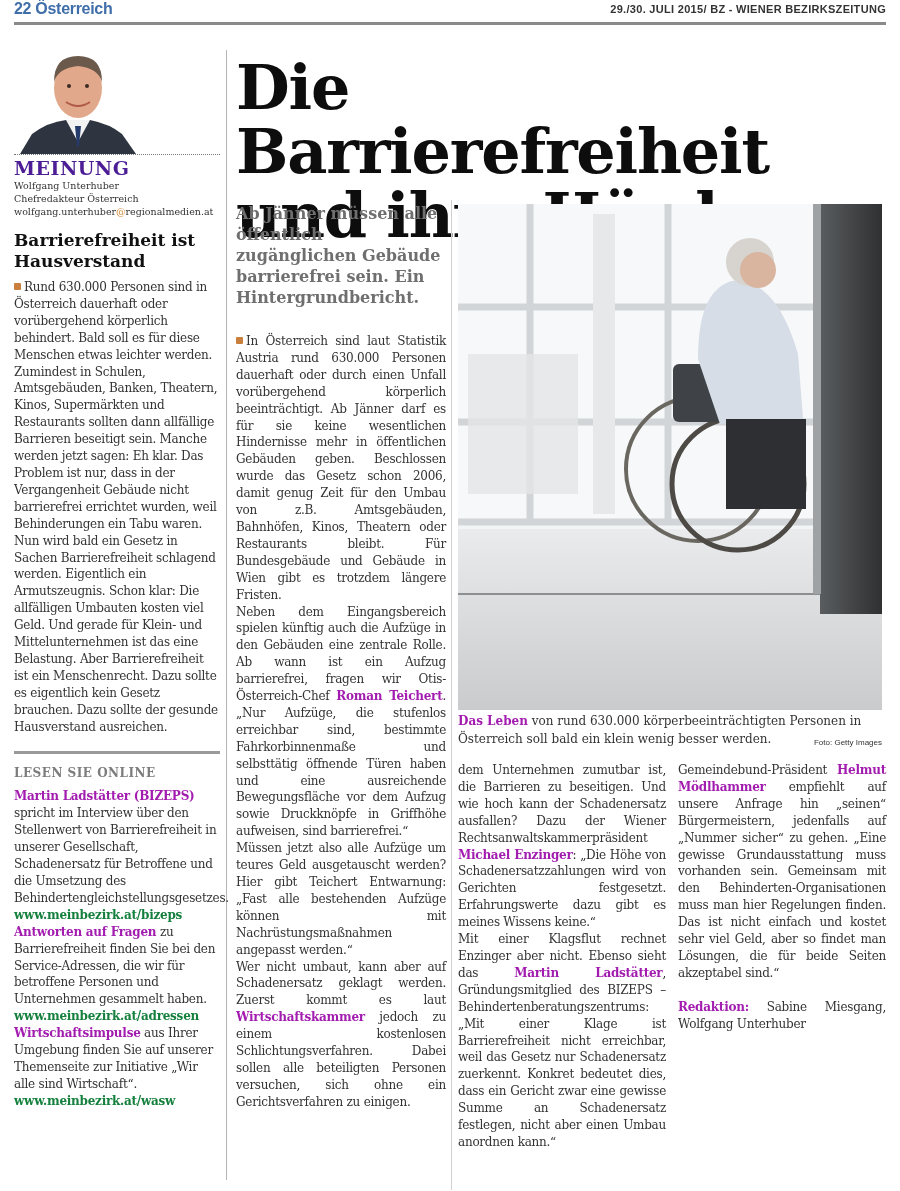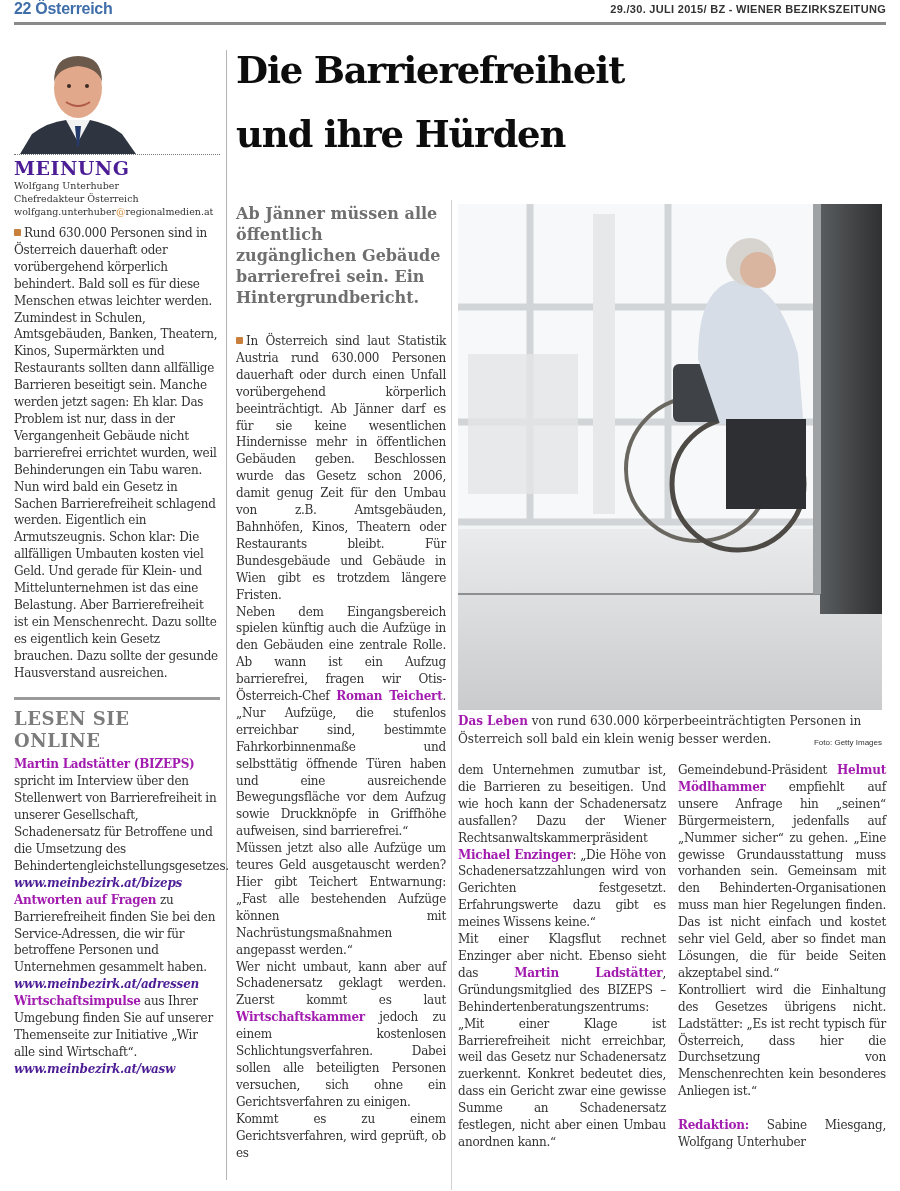--- a/index.html
+++ b/index.html
@@ -24,29 +24,29 @@
              font-size: 19px; letter-spacing: 0.5px; margin-top: 2px; line-height: 22px; }
   .author-line { font-size: 9.5px; line-height: 13px; color: #333; font-weight: normal; }
   .author-line .at { color: #d08b3a; }
   .op-title { font-family: "DejaVu Serif", serif; font-weight: bold; font-size: 17px;
               line-height: 21px; color: #111; margin-top: 12px; }
   .body-text { font-size: 12px; line-height: 16.9px; color: #333; letter-spacing: -0.25px; }
   .op-body { margin-top: 7px; }
   .bullet { display: inline-block; width: 7px; height: 7px; background: #c9803c; margin-right: 3px;
             vertical-align: 1px; border-radius: 1px; }
   .left-rule { height: 3px; background: #9a9a9a; margin-top: 16px; width: 206px; }
-  .online-title { font-family: "DejaVu Serif", serif; font-weight: bold; font-size: 18px;
+  .online-title { font-family: "DejaVu Serif", serif; font-weight: bold; font-size: 12px;
                   color: #7c7c7c; letter-spacing: 0.5px; margin-top: 8px; line-height: 22px; }
   .online-block { margin-top: 4px; }
-  .link { color: #4c1d95; font-weight: bold; font-style: italic; }
+  .link { color: #15803d; font-weight: bold; }
   strong { color: #a21caf; }
 
   
-  .headline { left: 236px; top: 38px; width: 660px; font-family: "DejaVu Serif", serif;
-              font-weight: bold; font-size: 37px; line-height: 64px; color: #0d0d0d;
+  .headline { left: 236px; top: 56px; width: 660px; font-family: "DejaVu Serif", serif;
+              font-weight: bold; font-size: 62px; line-height: 64px; color: #0d0d0d;
               letter-spacing: -1.2px; }
   .subhead { left: 236px; top: 203px; width: 210px; font-family: "DejaVu Serif", serif;
              font-weight: bold; font-size: 16px; line-height: 21px; color: #6f6f6f; }
   .mid-col { left: 236px; top: 333px; width: 210px; text-align: justify; }
   .vrule-mid { left: 451px; top: 200px; width: 1px; height: 990px; background: #d0d0d0; }
 
   
   .photo { left: 458px; top: 204px; width: 424px; height: 506px; overflow: hidden; }
   .caption { left: 458px; top: 712px; width: 424px; font-size: 12px; line-height: 18px;
              color: #333; }
@@ -86,20 +86,21 @@
       <circle cx="69" cy="44" r="2" fill="#3b2a22"></circle>
     </svg>
   </div>
   <div class="dotted"></div>
   <div class="meinung">MEINUNG</div>
   <div class="author-line">Wolfgang Unterhuber</div>
   <div class="author-line">Chefredakteur Österreich</div>
   <div class="author-line">
     <span>wolfgang.unterhuber</span><span class="at">@</span><span>regionalmedien.at</span>
   </div>
+  <div class="op-title">Barrierefreiheit ist Hausverstand</div>
   <div class="body-text op-body">
     <span class="bullet"></span><span>Rund 630.000 Personen sind in Österreich dauerhaft oder vorübergehend körperlich behindert. Bald soll es für diese Menschen etwas leichter werden. Zumindest in Schulen, Amtsgebäuden, Banken, Theatern, Kinos, Supermärkten und Restaurants sollten dann allfällige Barrieren beseitigt sein. Manche werden jetzt sagen: Eh klar. Das Problem ist nur, dass in der Vergangenheit Gebäude nicht barrierefrei errichtet wurden, weil Behinderungen ein Tabu waren. Nun wird bald ein Gesetz in Sachen Barrierefreiheit schlagend werden. Eigentlich ein Armutszeugnis. Schon klar: Die allfälligen Umbauten kosten viel Geld. Und gerade für Klein- und Mittelunternehmen ist das eine Belastung. Aber Barrierefreiheit ist ein Menschenrecht. Dazu sollte es eigentlich kein Gesetz brauchen. Dazu sollte der gesunde Hausverstand ausreichen.</span>
   </div>
   <div class="left-rule"></div>
   <div class="online-title">LESEN SIE ONLINE</div>
 
   <div class="body-text online-block">
     <strong>Martin Ladstätter (BIZEPS)</strong><span> spricht im Interview über den Stellenwert von Barrierefreiheit in unserer Gesellschaft, Schadenersatz für Betroffene und die Umsetzung des Behindertengleichstellungsgesetzes.</span><br>
     <span class="link">www.meinbezirk.at/bizeps</span><br>
     <strong>Antworten auf Fragen</strong><span> zu Barrierefreiheit finden Sie bei den Service-Adressen, die wir für betroffene Personen und Unternehmen gesammelt haben.</span><br>
@@ -114,21 +115,20 @@
   <div>und ihre Hürden</div>
 </div>
 
 <div class="abs subhead">Ab Jänner müssen alle öffentlich zugänglichen Gebäude barrierefrei sein. Ein Hintergrundbericht.</div>
 
 <div class="abs mid-col body-text">
   <p class="p"><span class="bullet"></span><span>In Österreich sind laut Statistik Austria rund 630.000 Personen dauerhaft oder durch einen Unfall vorübergehend körperlich beeinträchtigt. Ab Jänner darf es für sie keine wesentlichen Hindernisse mehr in öffentlichen Gebäuden geben. Beschlossen wurde das Gesetz schon 2006, damit genug Zeit für den Umbau von z.B. Amtsgebäuden, Bahnhöfen, Kinos, Theatern oder Restaurants bleibt. Für Bundesgebäude und Gebäude in Wien gibt es trotzdem längere Fristen.</span></p>
   <p class="p"><span>Neben dem Eingangsbereich spielen künftig auch die Aufzüge in den Gebäuden eine zentrale Rolle. Ab wann ist ein Aufzug barrierefrei, fragen wir Otis-Österreich-Chef </span><strong>Roman Teichert</strong><span>. „Nur Aufzüge, die stufenlos erreichbar sind, bestimmte Fahrkorbinnenmaße und selbsttätig öffnende Türen haben und eine ausreichende Bewegungsfläche vor dem Aufzug sowie Druckknöpfe in Griffhöhe aufweisen, sind barrierefrei.“</span></p>
   <p class="p">Müssen jetzt also alle Aufzüge um teures Geld ausgetauscht werden? Hier gibt Teichert Entwarnung: „Fast alle bestehenden Aufzüge können mit Nachrüstungsmaßnahmen angepasst werden.“</p>
   <p class="p"><span>Wer nicht umbaut, kann aber auf Schadenersatz geklagt werden. Zuerst kommt es laut </span><strong>Wirtschaftskammer</strong><span> jedoch zu einem kostenlosen Schlichtungsverfahren. Dabei sollen alle beteiligten Personen versuchen, sich ohne ein Gerichtsverfahren zu einigen.</span></p>
-  <p class="p">Kommt es zu einem Gerichtsverfahren, wird geprüft, ob es</p>
 </div>
 <div class="abs vrule-mid"></div>
 
 <div class="abs photo">
   <svg width="424" height="506" viewBox="0 0 424 506">
     <defs>
       <linearGradient id="floor" x1="0" y1="0" x2="0" y2="1">
         <stop offset="0" stop-color="#e9ebec"></stop>
         <stop offset="1" stop-color="#c9cbcc"></stop>
       </linearGradient>
@@ -171,15 +171,14 @@
   <span class="credit">Foto: Getty Images</span>
 </div>
 
 <div class="abs col3 body-text">
   <p class="p"><span>dem Unternehmen zumutbar ist, die Barrieren zu beseitigen. Und wie hoch kann der Schadenersatz ausfallen? Dazu der Wiener Rechtsanwaltskammerpräsident </span><strong>Michael Enzinger</strong><span>: „Die Höhe von Schadenersatzzahlungen wird von Gerichten festgesetzt. Erfahrungswerte dazu gibt es meines Wissens keine.“</span></p>
   <p class="p"><span>Mit einer Klagsflut rechnet Enzinger aber nicht. Ebenso sieht das </span><strong>Martin Ladstätter</strong><span>, Gründungsmitglied des BIZEPS – Behindertenberatungszentrums: „Mit einer Klage ist Barrierefreiheit nicht erreichbar, weil das Gesetz nur Schadenersatz zuerkennt. Konkret bedeutet dies, dass ein Gericht zwar eine gewisse Summe an Schadenersatz festlegen, nicht aber einen Umbau anordnen kann.“</span></p>
 </div>
 
 <div class="abs col4 body-text">
   <p class="p"><span>Gemeindebund-Präsident </span><strong>Helmut Mödlhammer</strong><span> empfiehlt auf unsere Anfrage hin „seinen“ Bürgermeistern, jedenfalls auf „Nummer sicher“ zu gehen. „Eine gewisse Grundausstattung muss vorhanden sein. Gemeinsam mit den Behinderten-Organisationen muss man hier Regelungen finden. Das ist nicht einfach und kostet sehr viel Geld, aber so findet man Lösungen, die für beide Seiten akzeptabel sind.“</span></p>
-  <p class="p">Kontrolliert wird die Einhaltung des Gesetzes übrigens nicht. Ladstätter: „Es ist recht typisch für Österreich, dass hier die Durchsetzung von Menschenrechten kein besonderes Anliegen ist.“</p>
   <p class="p redaktion"><strong>Redaktion:</strong><span> Sabine Miesgang, Wolfgang Unterhuber</span></p>
 </div>
 
 </body></html>

